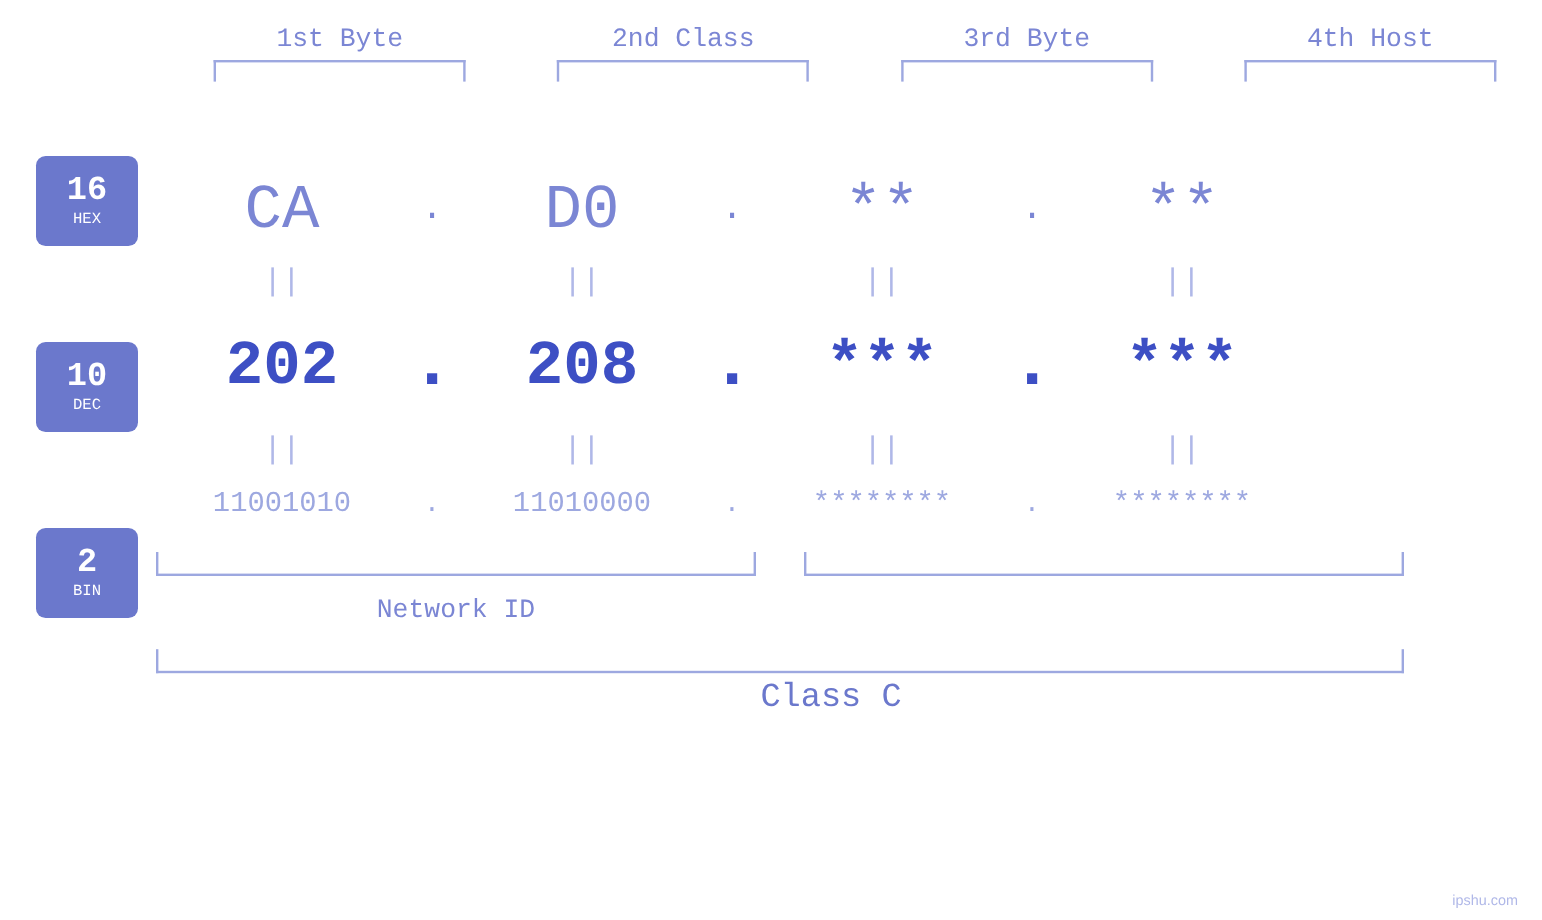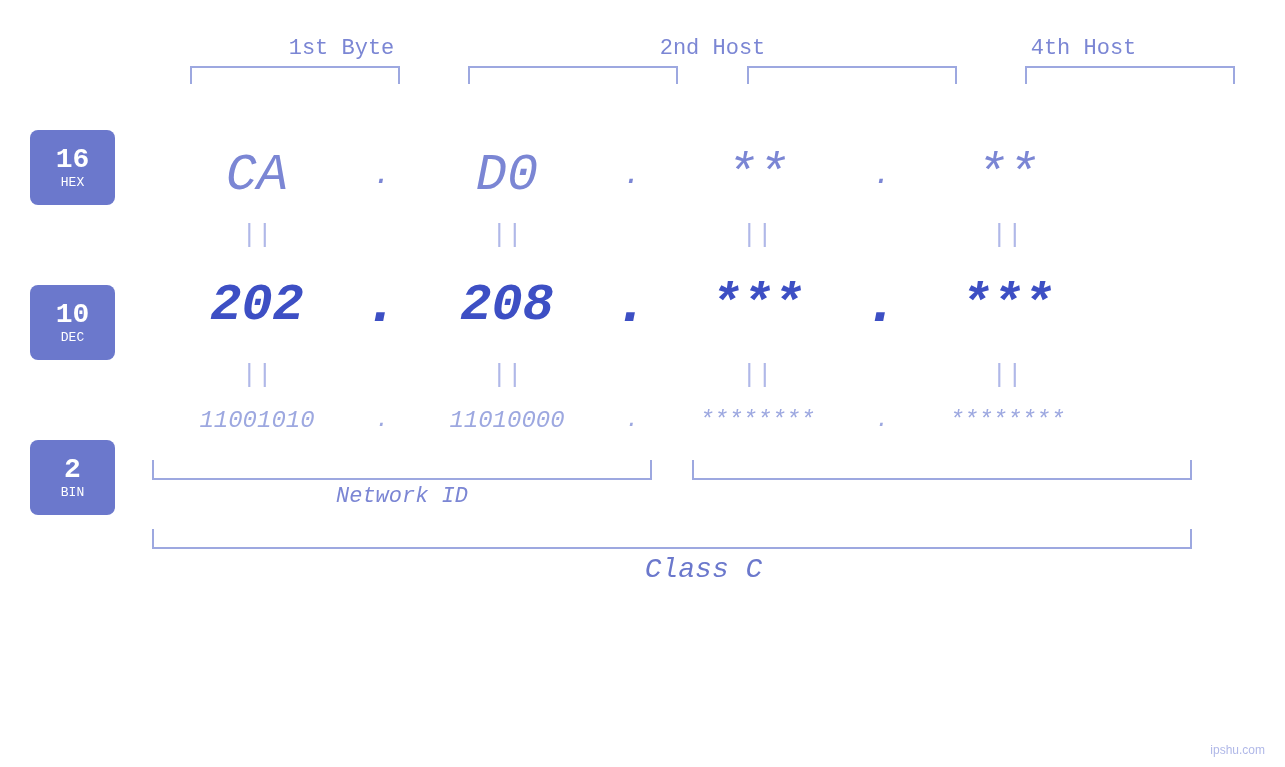--- a/index.html
+++ b/index.html
@@ -12,21 +12,21 @@
       overflow: hidden;
       position: relative;
     }
 
     .main-container {
       width: 1285px;
       height: 767px;
       display: flex;
       flex-direction: column;
       align-items: center;
-      padding: 16px;
+      padding: 0;
       position: relative;
     }
 
     
     .byte-headers {
       display: flex;
       width: 100%;
       padding-left: 140px;
       margin-top: 20px;
       justify-content: space-around;
@@ -131,42 +131,44 @@
       bottom: 10px;
       right: 20px;
       color: #b0b8e8;
       font-size: 12px;
       font-family: Arial, sans-serif;
     }
 
     .rows-wrapper {
       position: absolute;
       top: 100px;
-      left: 152px;
+      left: 130px;
       right: 30px;
-      font-style: italic;
     }
 
     .data-row {
       display: flex;
       align-items: center;
       justify-content: flex-start;
     }
   </style>
 </head>
 <body>
 
 <div class="main-container">
 
   <div class="byte-headers">
     <div style="width:210px;text-align:center;">
       <span class="byte-header">1st Byte</span>
     </div>
     <div style="width:210px;text-align:center;">
-      <span class="byte-header">2nd Host</span>
+      <span class="byte-header">2nd Class</span>
+    </div>
+    <div style="width:210px;text-align:center;">
+      <span class="byte-header">3rd Byte</span>
     </div>
     <div style="width:210px;text-align:center;">
       <span class="byte-header">4th Host</span>
     </div>
   </div>
 
   <div class="top-brackets">
     <div class="bracket-top"></div>
     <div class="bracket-top"></div>
     <div class="bracket-top"></div>
@@ -299,21 +301,21 @@
     </div>
 
     <div style="margin-top: 10px;">
       <div style="display:flex;">
 
         <div style="width:500px; height:20px; border-bottom:2px solid #9da8e0; border-left:2px solid #9da8e0; border-right:2px solid #9da8e0;"></div>
         <div style="width:40px;"></div>
 
         <div style="width:500px; height:20px; border-bottom:2px solid #9da8e0; border-left:2px solid #9da8e0; border-right:2px solid #9da8e0;"></div>
       </div>
-      <div style="display:flex; margin-top:4px;">
+      <div style="display:flex; margin-top:16px;">
         <div style="width:500px; text-align:center;">
           <span style="color:#7b86d4; font-size:22px; font-family:'Courier New',monospace;">Network ID</span>
         </div>
         <div style="width:40px;"></div>
       </div>
     </div>
 
     <div style="margin-top: 20px;">
       <div style="width:1040px; height:20px; border-bottom:2px solid #9da8e0; border-left:2px solid #9da8e0; border-right:2px solid #9da8e0;"></div>
       <div style="text-align:center; margin-top:5px;">

